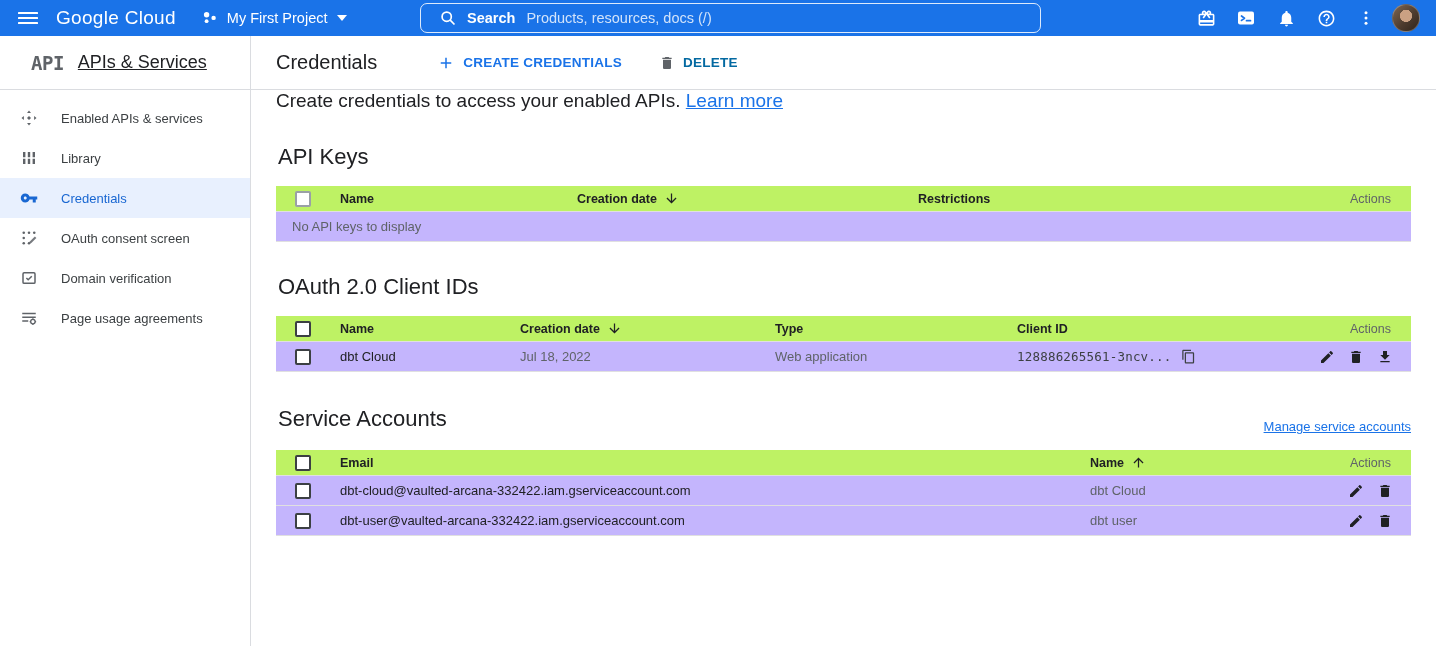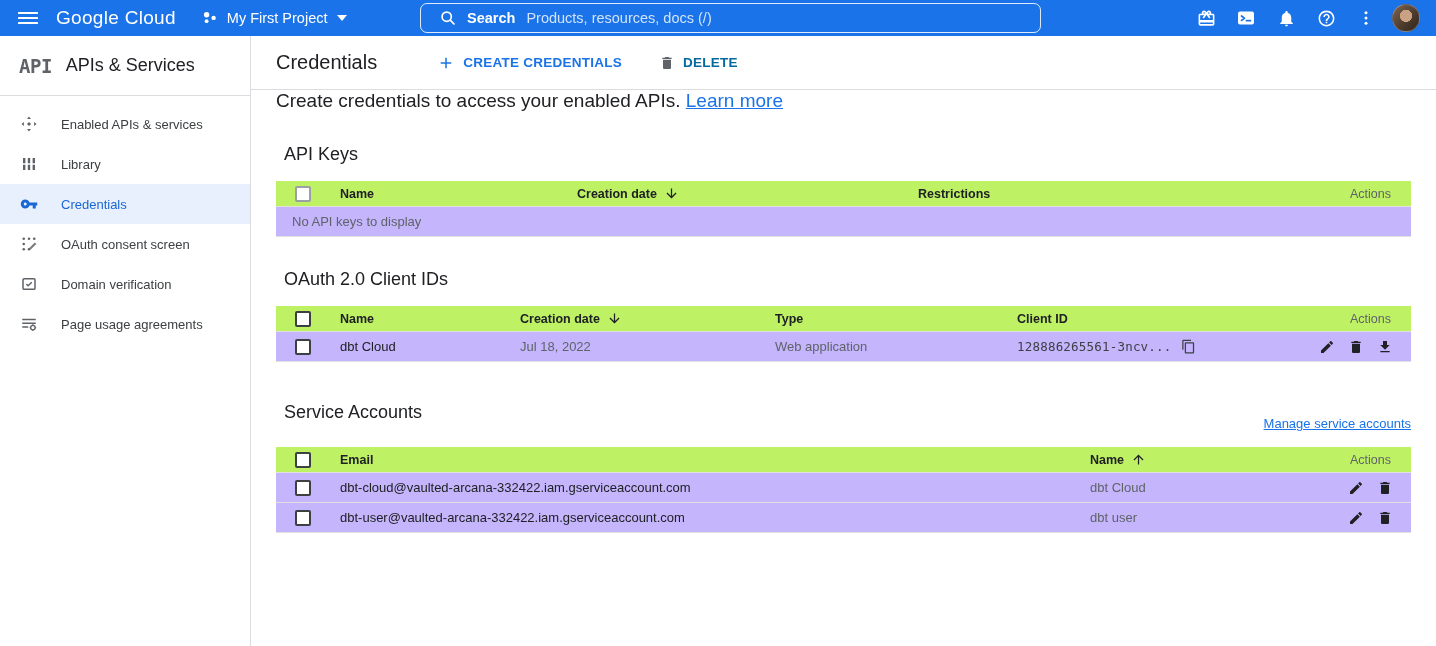--- a/index.html
+++ b/index.html
@@ -37,28 +37,28 @@
       linear-gradient(135deg,#7d6653 0%, #4e3c2e 55%, #2e241c 100%);
     border:1px solid rgba(255,255,255,.25);
   }
 
   
   .shell { display:flex; height:610px; }
 
   
   .sidebar { width:251px; min-width:251px; border-right:1px solid #dadce0; }
   .sidebar-header {
-    height:60px; border-bottom:1px solid #dadce0;
-    display:flex; align-items:center; gap:14px; padding-left:19px;
+    height:54px; border-bottom:1px solid #dadce0;
+    display:flex; align-items:center; gap:14px; padding-left:31px;
   }
   .api-logo {
     font-family:"DejaVu Sans Mono","Liberation Mono",monospace;
     font-weight:700; font-size:19px; color:#5f6368; letter-spacing:-.5px;
   }
-  .sidebar-title { font-size:18px; color:#202124; white-space:nowrap; }
+  .sidebar-title { font-size:18px; color:#202124; white-space:nowrap;text-decoration:underline; }
   .nav { padding-top:8px; }
   .nav-item {
     height:40px; display:flex; align-items:center; gap:23px;
     padding-left:20px; font-size:13px; color:#3c4043; cursor:pointer; white-space:nowrap;
   }
   .nav-item.active { background:#e8f0fe; color:#1967d2; }
   .nav-icon { width:18px; height:18px; display:flex; align-items:center; justify-content:center; }
 
   
   .main { flex:1; min-width:0; }
@@ -71,21 +71,21 @@
     display:flex; align-items:center; gap:8px; cursor:pointer;
     font-size:13.5px; font-weight:700; letter-spacing:.25px; white-space:nowrap;
   }
   .btn-create { margin-left:60px; color:#1a73e8; }
   .btn-delete { margin-left:37px; color:#0369a1; }
 
   .content { padding:0 25px; }
   .intro { font-size:19px; color:#202124; }
   .link { color:#1a73e8; text-decoration:underline; cursor:pointer; }
 
-  .section-heading { font-size:18px; font-weight:400; color:#202124; margin:8px; }
+  .section-heading { font-size:22px; font-weight:400; color:#202124; margin:2px; }
   .mt-section { margin-top:32px; }
   .section-row { display:flex; justify-content:space-between; align-items:flex-end; }
   .manage-link { font-size:13px; }
 
   
   .table { margin-top:16px; }
   .trow { display:grid; align-items:center; border-bottom:1px solid #e0e0e0; }
   .thead { background:#bef264; height:26px; }
   .th { font-size:12.5px; font-weight:700; color:#202124; display:flex; align-items:center; gap:7px; }
   .th-actions { font-size:12.5px; font-weight:400; color:#5f6368; text-align:right; padding-right:20px; }

